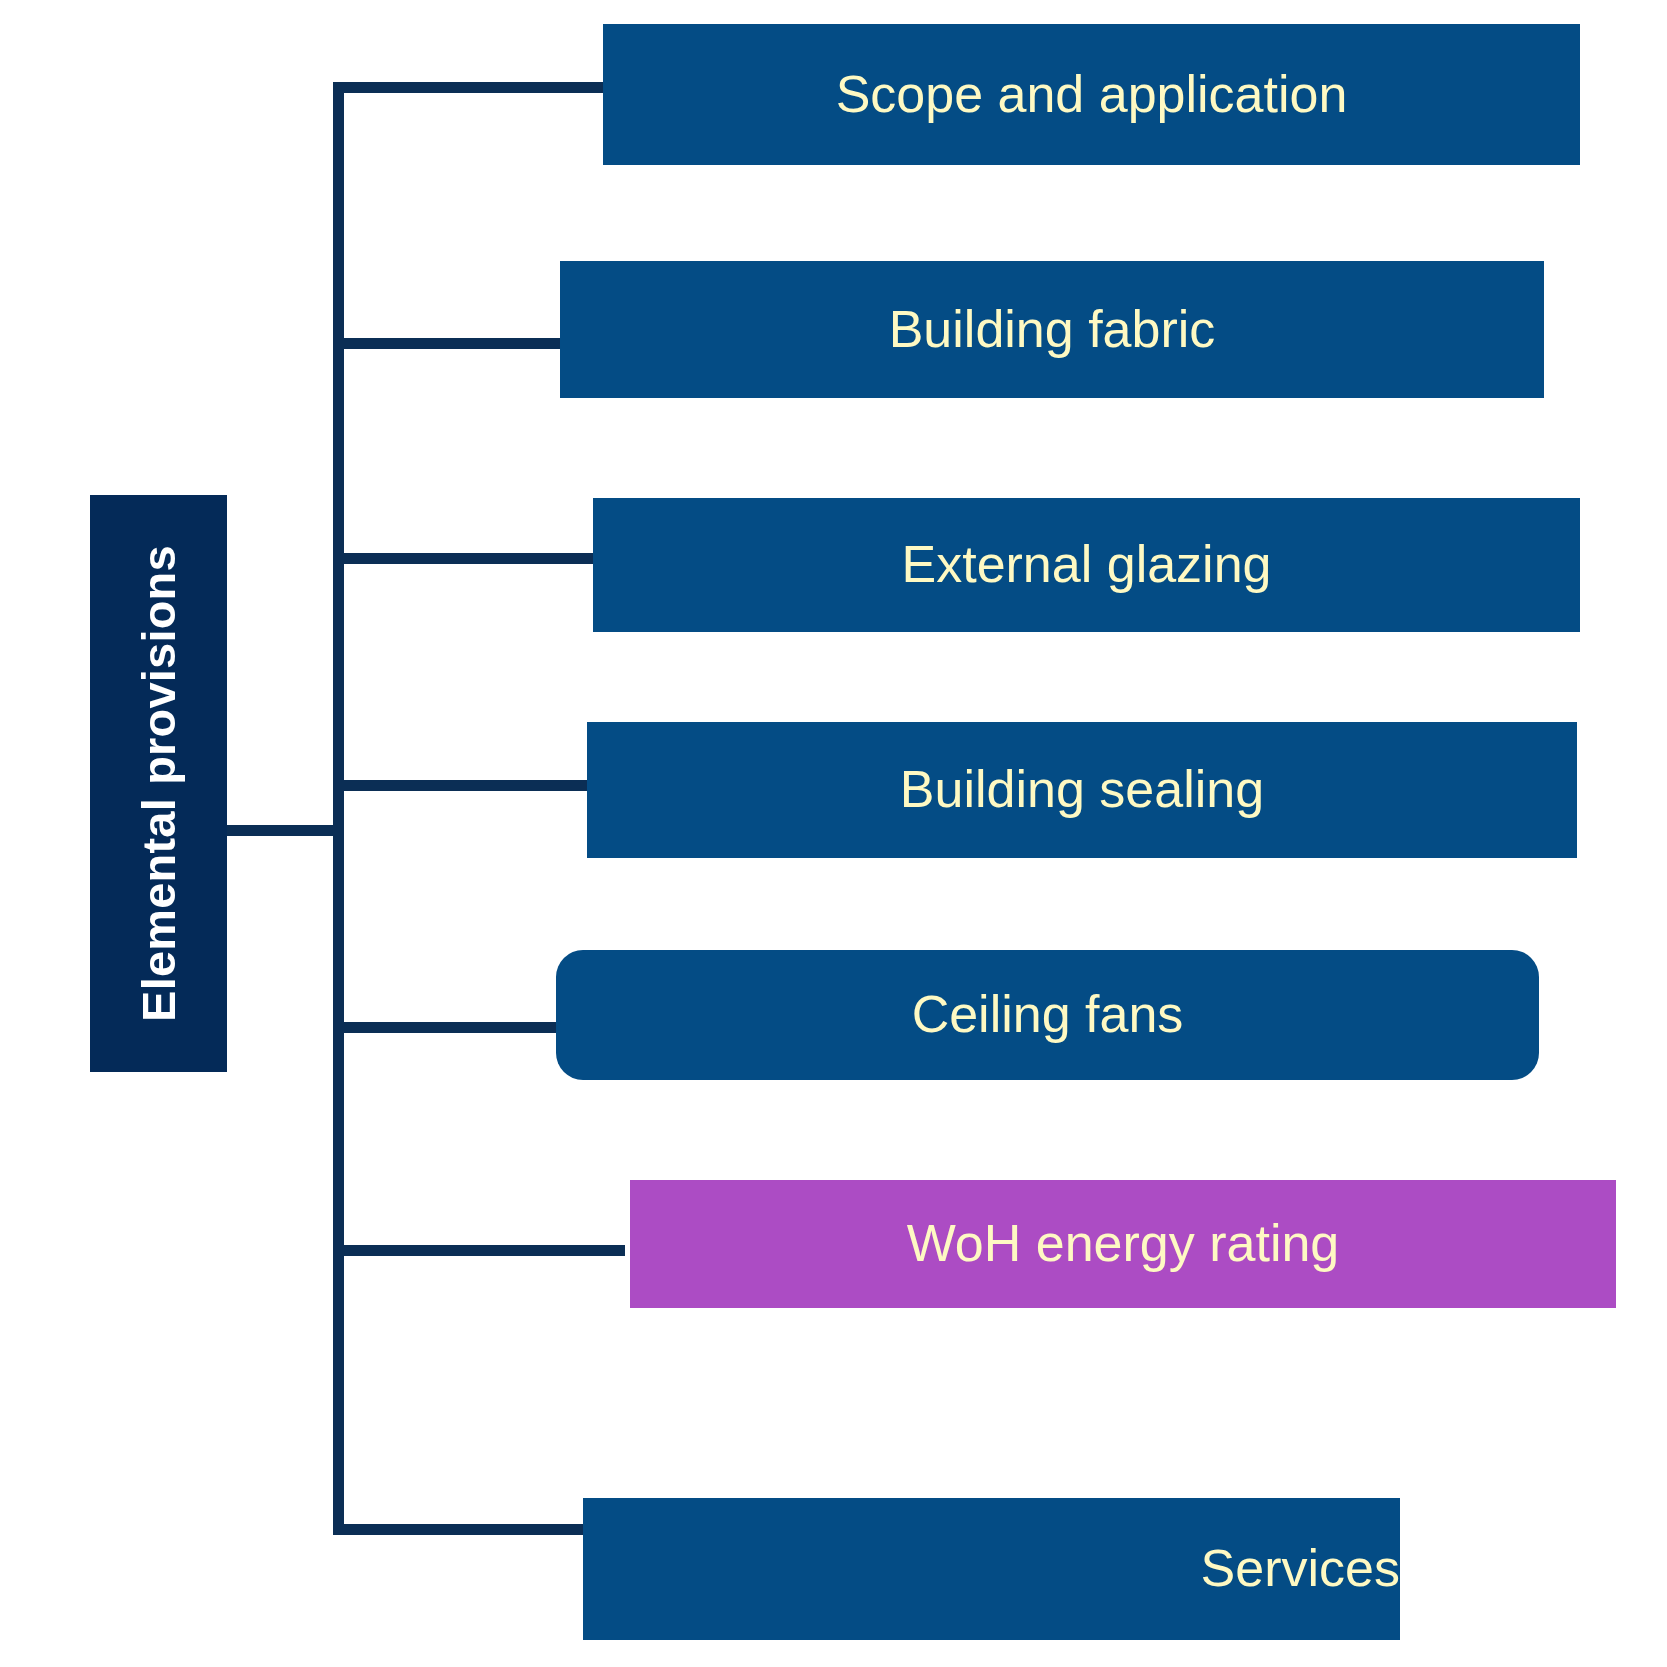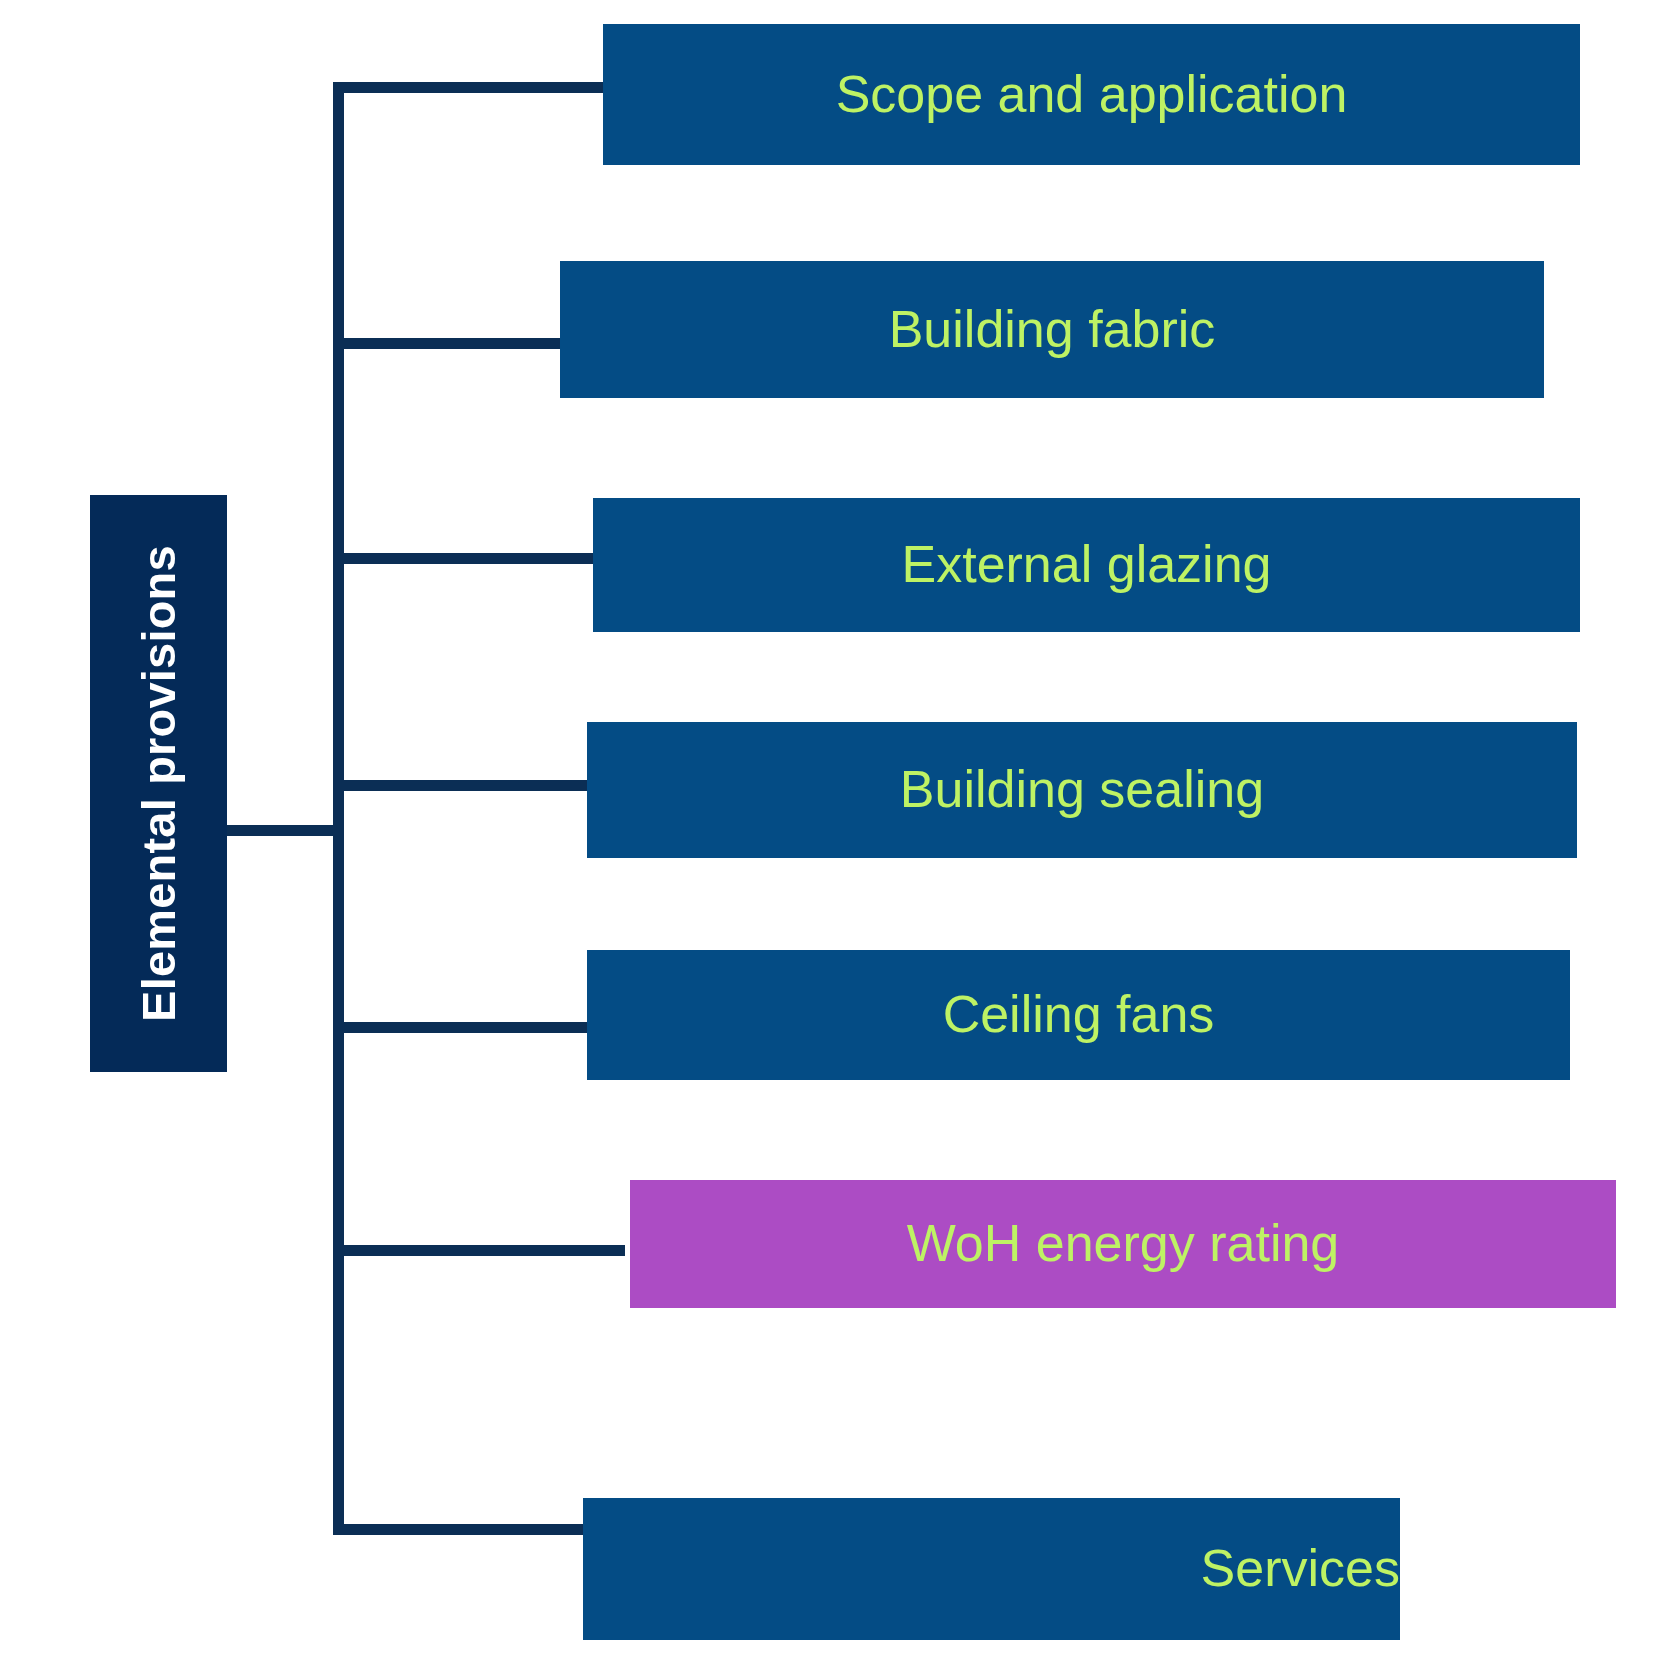--- a/index.html
+++ b/index.html
@@ -45,21 +45,21 @@
   .leaf-node {
     position: absolute;
     display: flex;
     align-items: center;
     justify-content: center;
     box-sizing: border-box;
   }
   .leaf-node.blue   { background: #044C85; }
   .leaf-node.purple { background: #AC4CC4; }
   .leaf-node-label {
-    color: #bef264;
+    color: #fef9c3;
     font-family: "Liberation Sans", sans-serif;
     font-size: 52px;
     font-weight: normal;
     line-height: 1.1;
     white-space: nowrap;
     text-align: center;
   }
 
   
   .connector-trunk {
@@ -104,21 +104,21 @@
   <div class="leaf-node blue" style="left:593px; top:498px; width:987px; height:134px;">
     <span class="leaf-node-label">External glazing</span>
   </div>
 
   <div class="connector-stub" style="left:333px; top:780px; width:292px;"></div>
   <div class="leaf-node blue" style="left:587px; top:722px; width:990px; height:136px;">
     <span class="leaf-node-label">Building sealing</span>
   </div>
 
   <div class="connector-stub" style="left:333px; top:1022px; width:292px;"></div>
-  <div class="leaf-node blue" style="left:587px; top:950px; width:983px; height:130px;">
+  <div class="leaf-node blue" style="left:556px; top:950px; width:983px; height:130px;border-radius:27px;">
     <span class="leaf-node-label">Ceiling fans</span>
   </div>
 
   <div class="connector-stub" style="left:333px; top:1245px; width:292px;"></div>
   <div class="leaf-node purple" style="left:587px; top:1180px; width:986px; height:128px;margin-left:43px;">
     <span class="leaf-node-label">WoH energy rating</span>
   </div>
 
   <div class="connector-stub" style="left:333px; top:1524px; width:292px;"></div>
   <div class="leaf-node blue" style="left:583px; top:1498px; width:817px; height:142px;justify-content:flex-end;">

